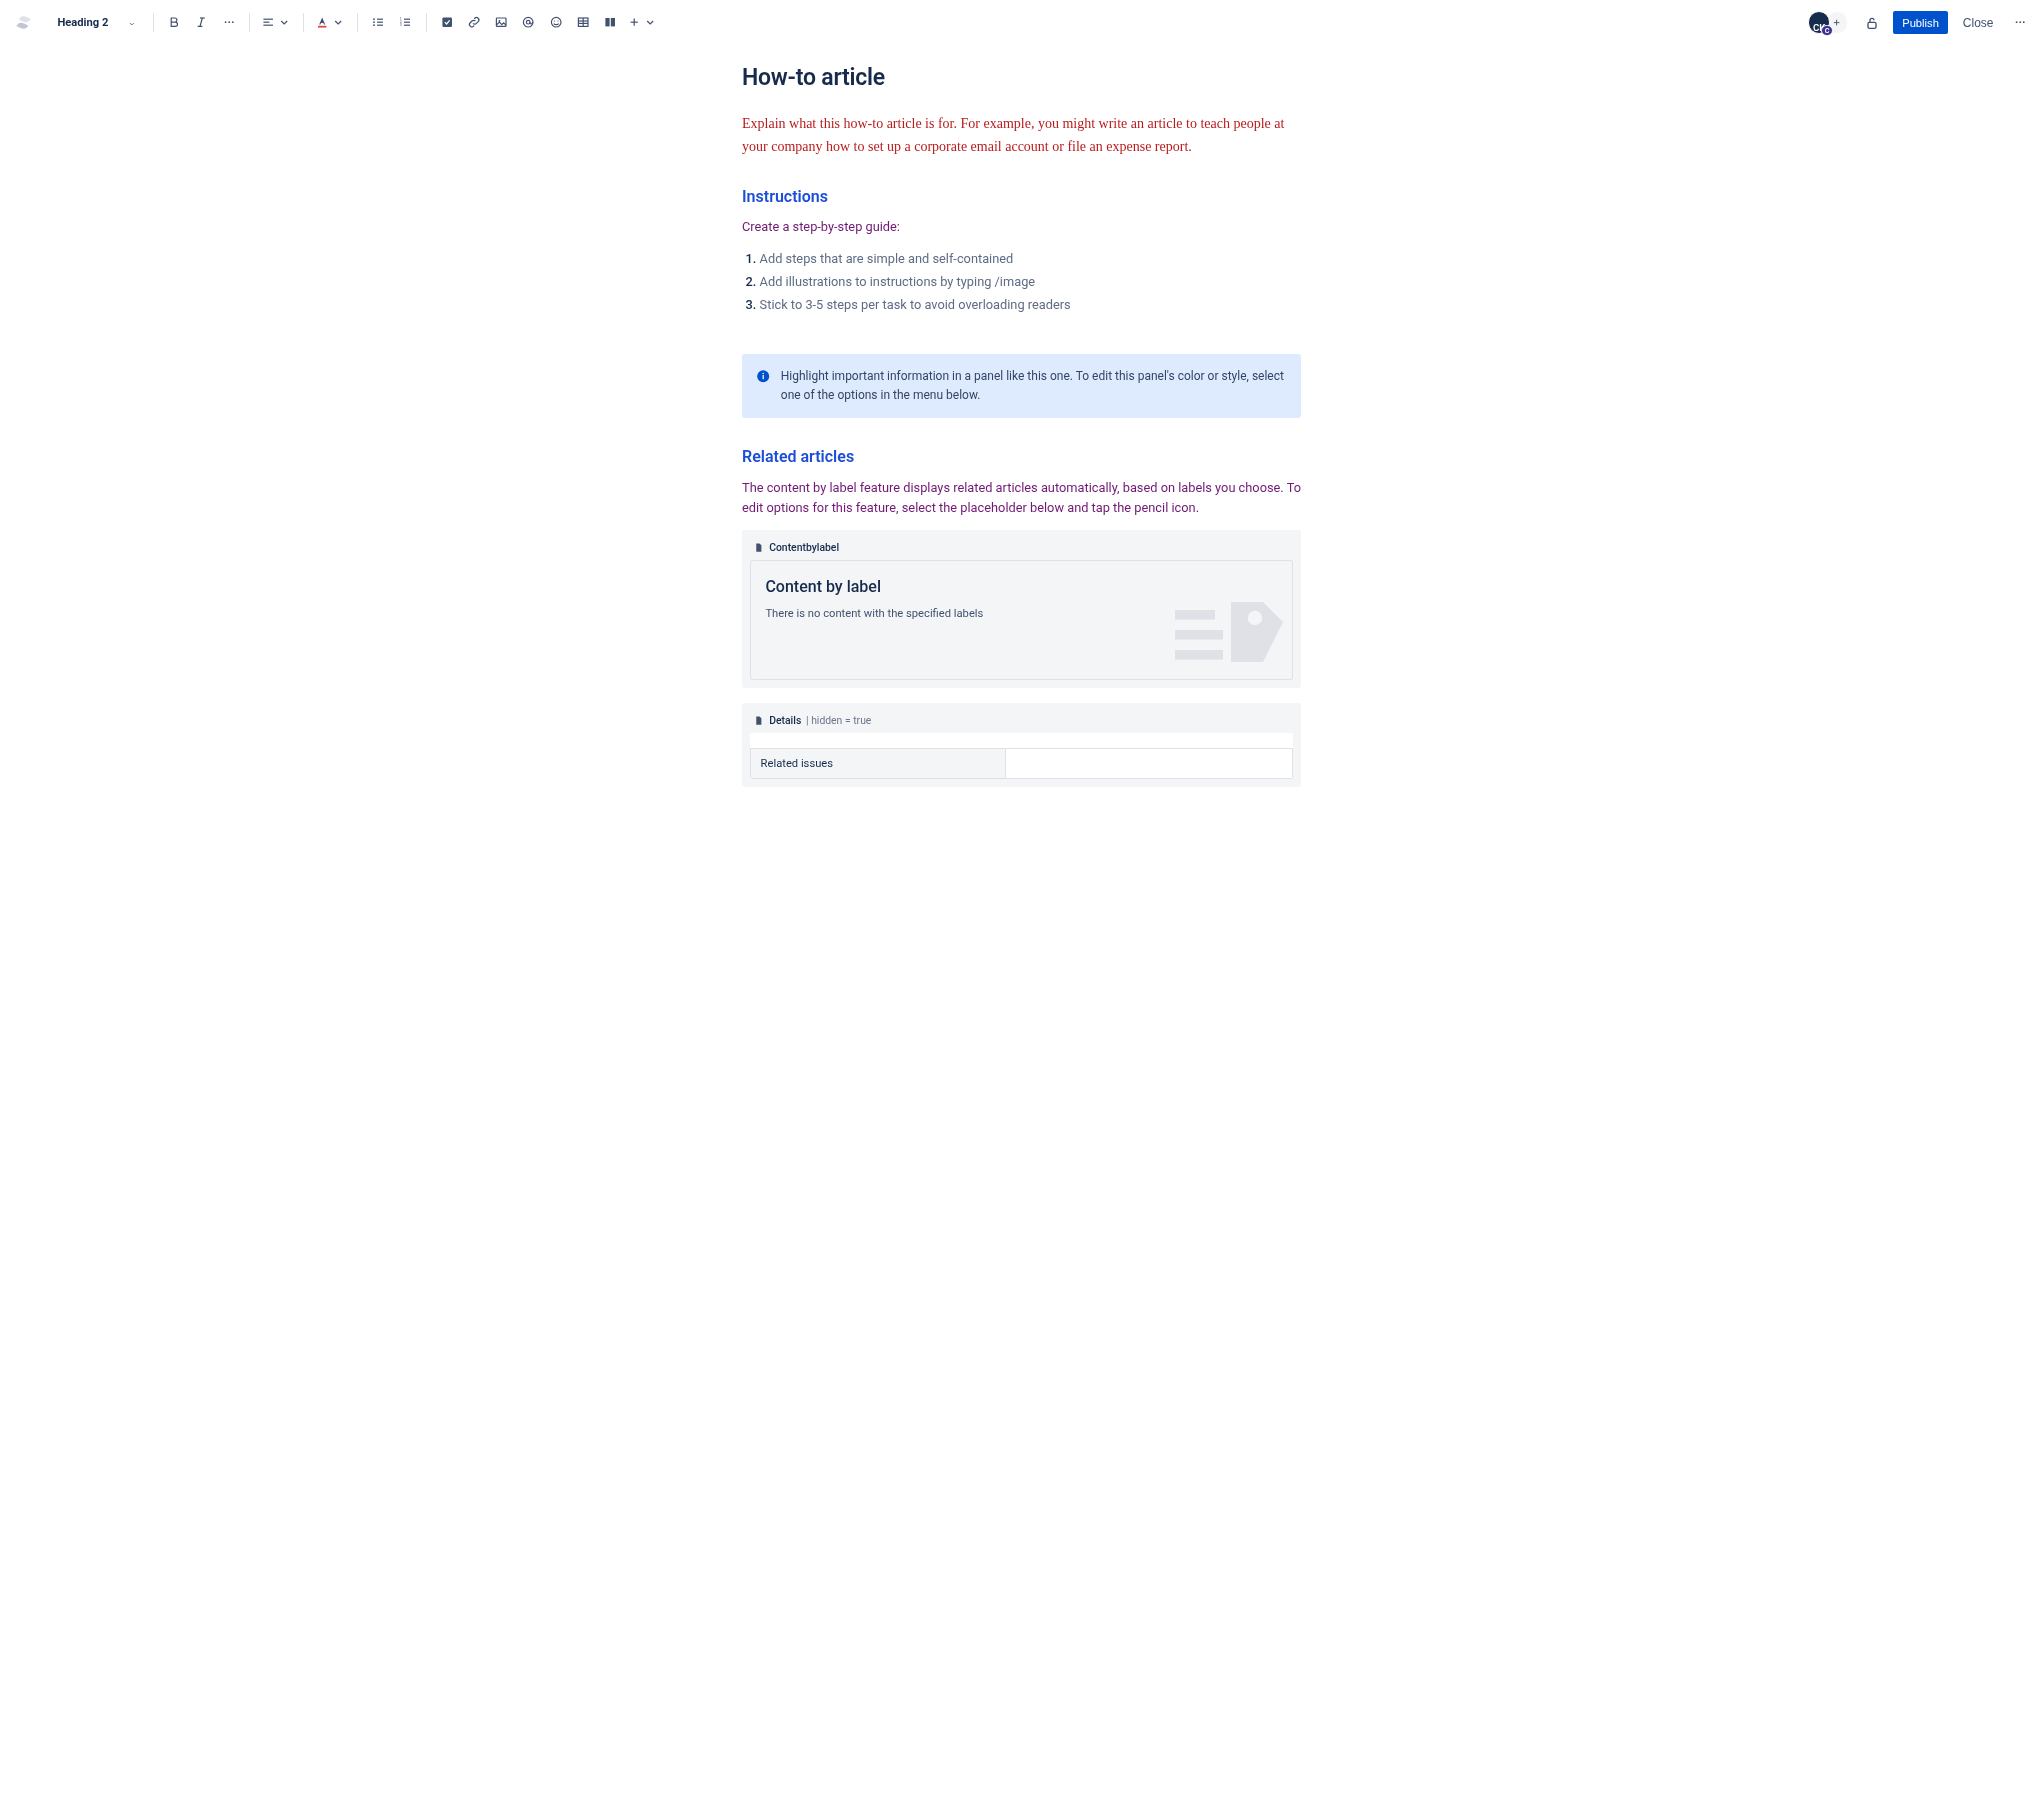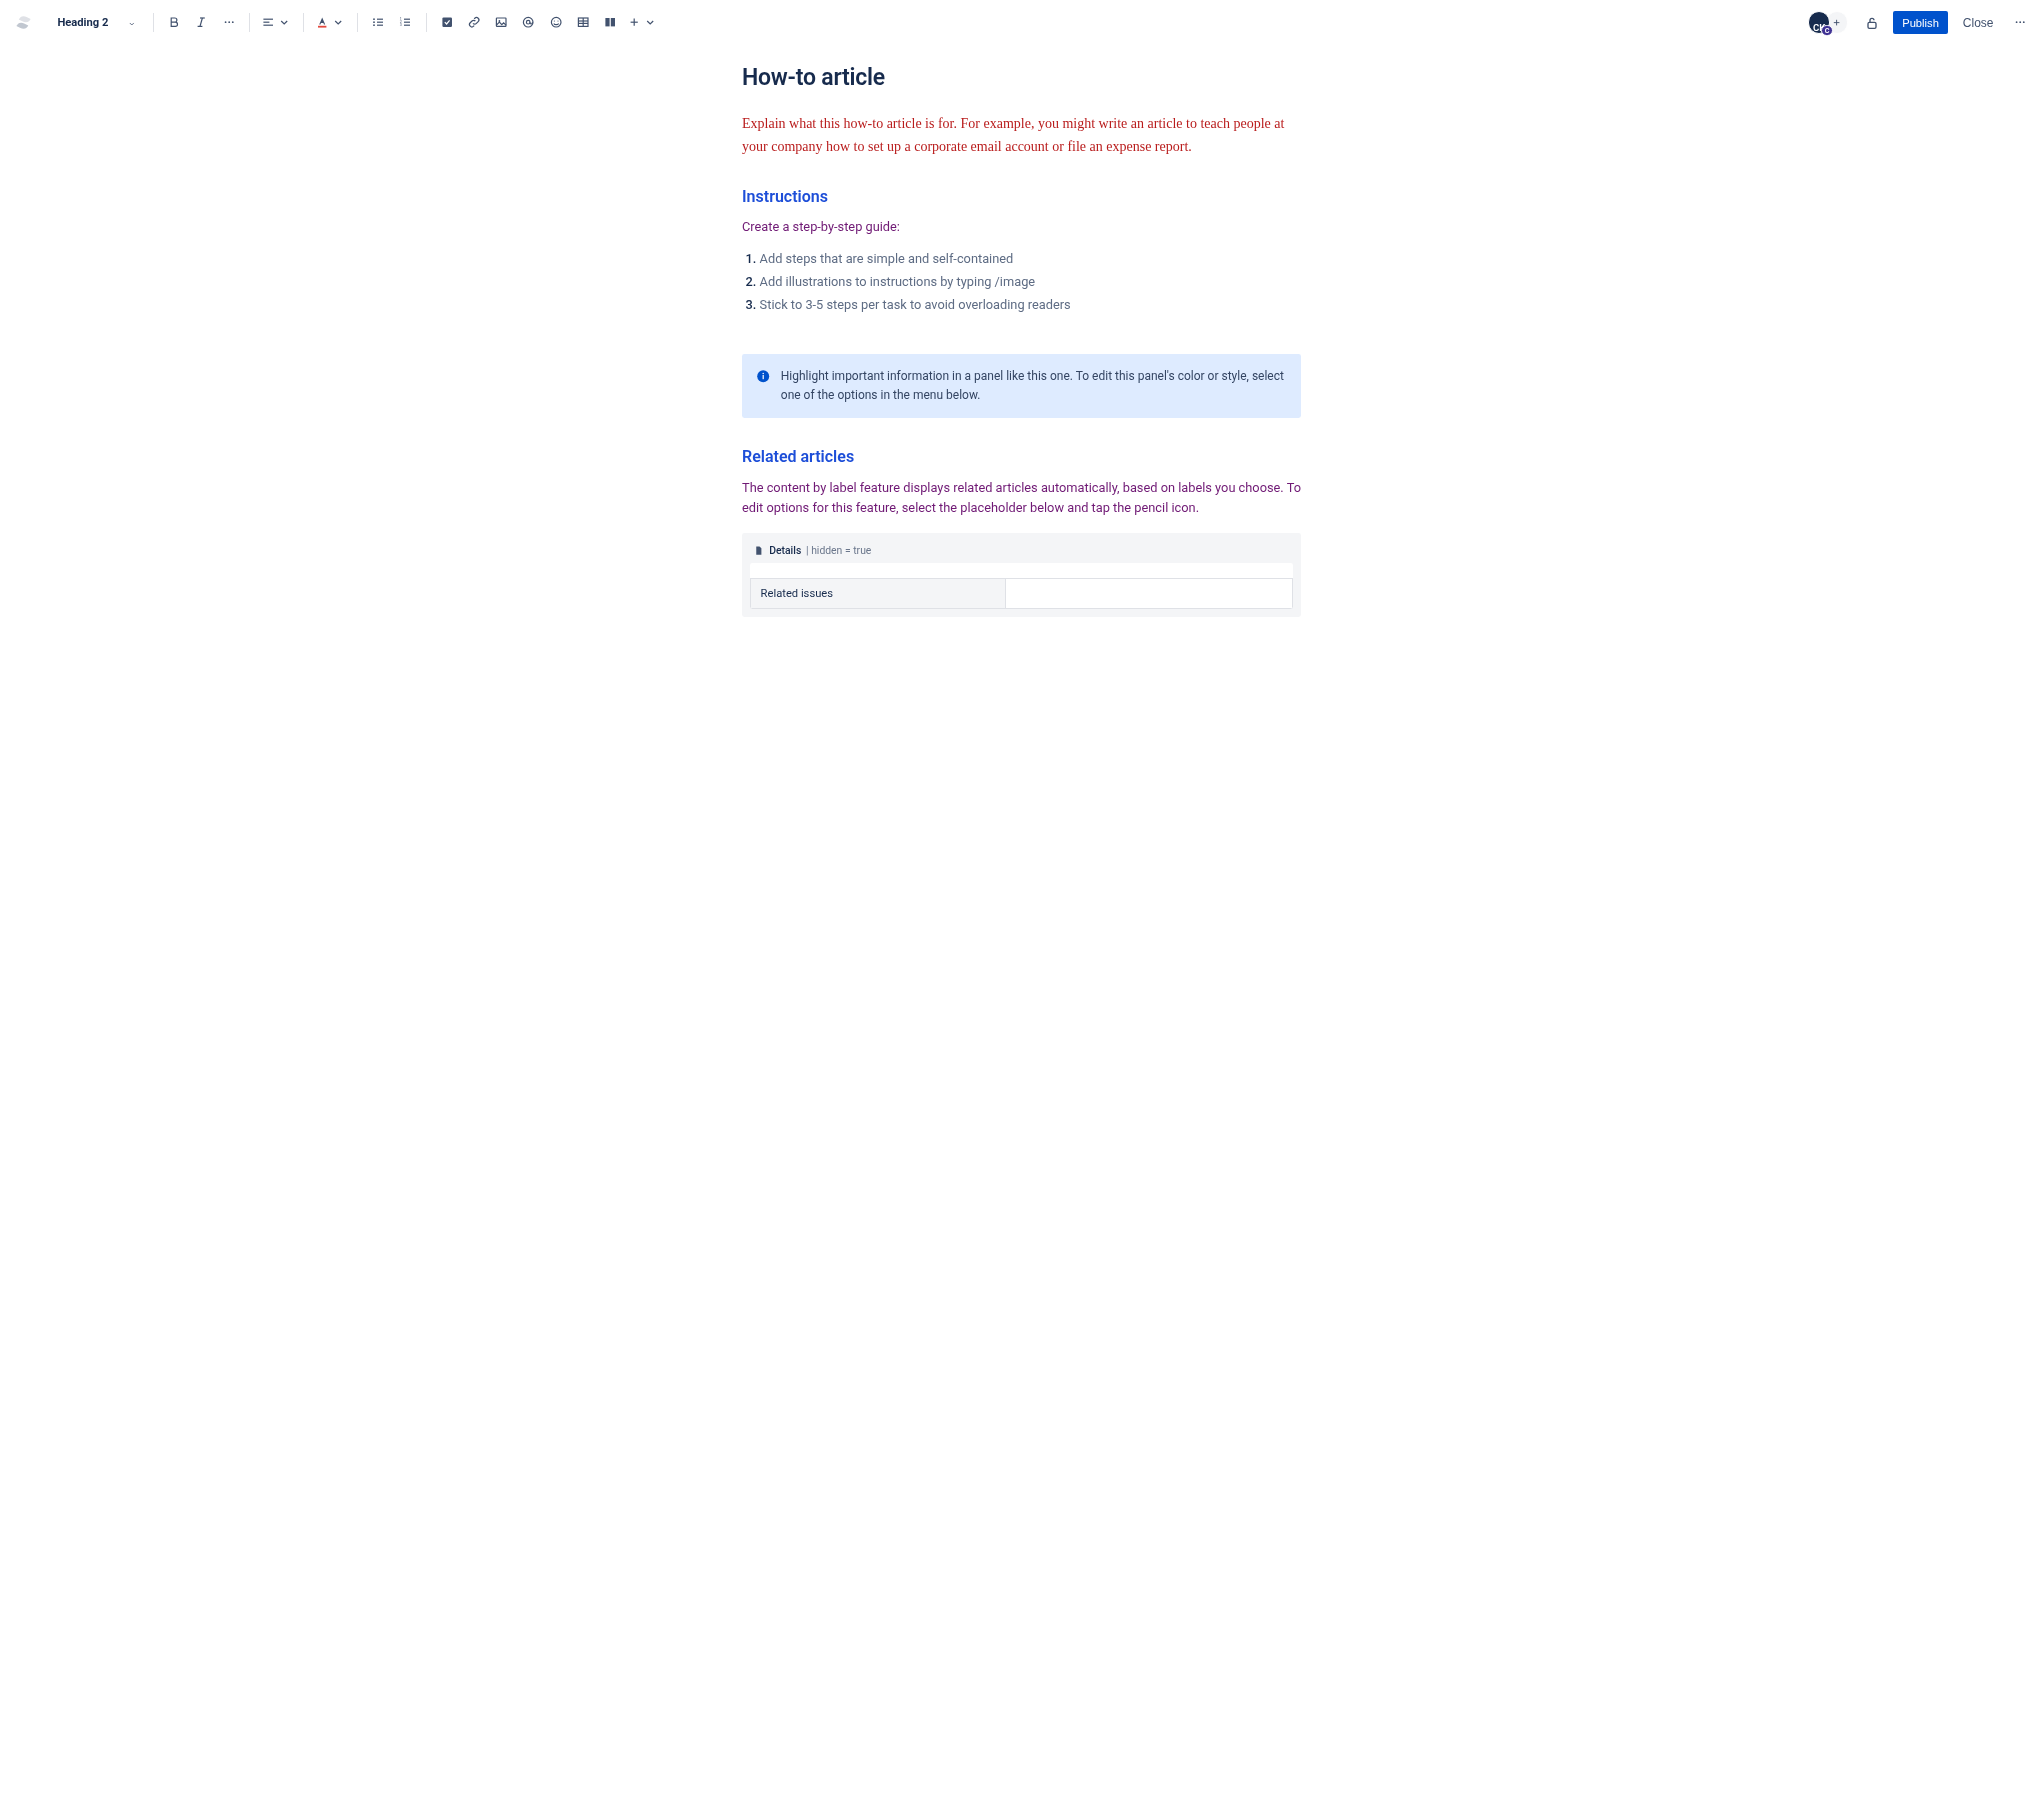--- a/index.html
+++ b/index.html
@@ -420,20 +420,39 @@
           <rect x="11" y="10" width="2" height="7" fill="#fff"></rect>
           <circle cx="12" cy="7.5" r="1.2" fill="#fff"></circle>
         </svg>
     </div>
     <div class="panel-text">Highlight important information in a panel like this one. To edit this panel's color or style, select one of the options in the menu below.</div>
   </div>
 
   <h2 class="section">Related articles</h2>
   <p class="sub-text">The content by label feature displays related articles automatically, based on labels you choose. To edit options for this feature, select the placeholder below and tap the pencil icon.</p>
 
+  <div class="macro-box">
+    <div class="macro-header">
+      <svg viewBox="0 0 24 24" width="11.2" height="11.2">
+          <path d="M7 3h7l4 4v14H7z" fill="#42526E"></path>
+        </svg>
+      <span>Contentbylabel</span>
+    </div>
+    <div class="macro-inner">
+      <h3>Content by label</h3>
+      <p>There is no content with the specified labels</p>
+      <svg class="macro-illus" viewBox="0 0 140 110">
+        <rect x="0" y="30" width="50" height="12" fill="#DFE1E6"></rect>
+        <rect x="0" y="55" width="60" height="12" fill="#DFE1E6"></rect>
+        <rect x="0" y="80" width="60" height="12" fill="#DFE1E6"></rect>
+        <path d="M70 20 L110 20 L135 45 L110 95 L70 95 Z" fill="#DFE1E6"></path>
+        <circle cx="100" cy="40" r="9" fill="#F4F5F7"></circle>
+      </svg>
+    </div>
+  </div>
 
   <div class="macro-box" style="margin-top:14.4px;">
     <div class="macro-header">
       <svg viewBox="0 0 24 24" width="11.2" height="11.2">
           <path d="M7 3h7l4 4v14H7z" fill="#42526E"></path>
         </svg>
       <span>Details</span>
       <span class="meta">| hidden = true</span>
     </div>
     <div class="macro-inner white" style="border:none; padding:0;">

